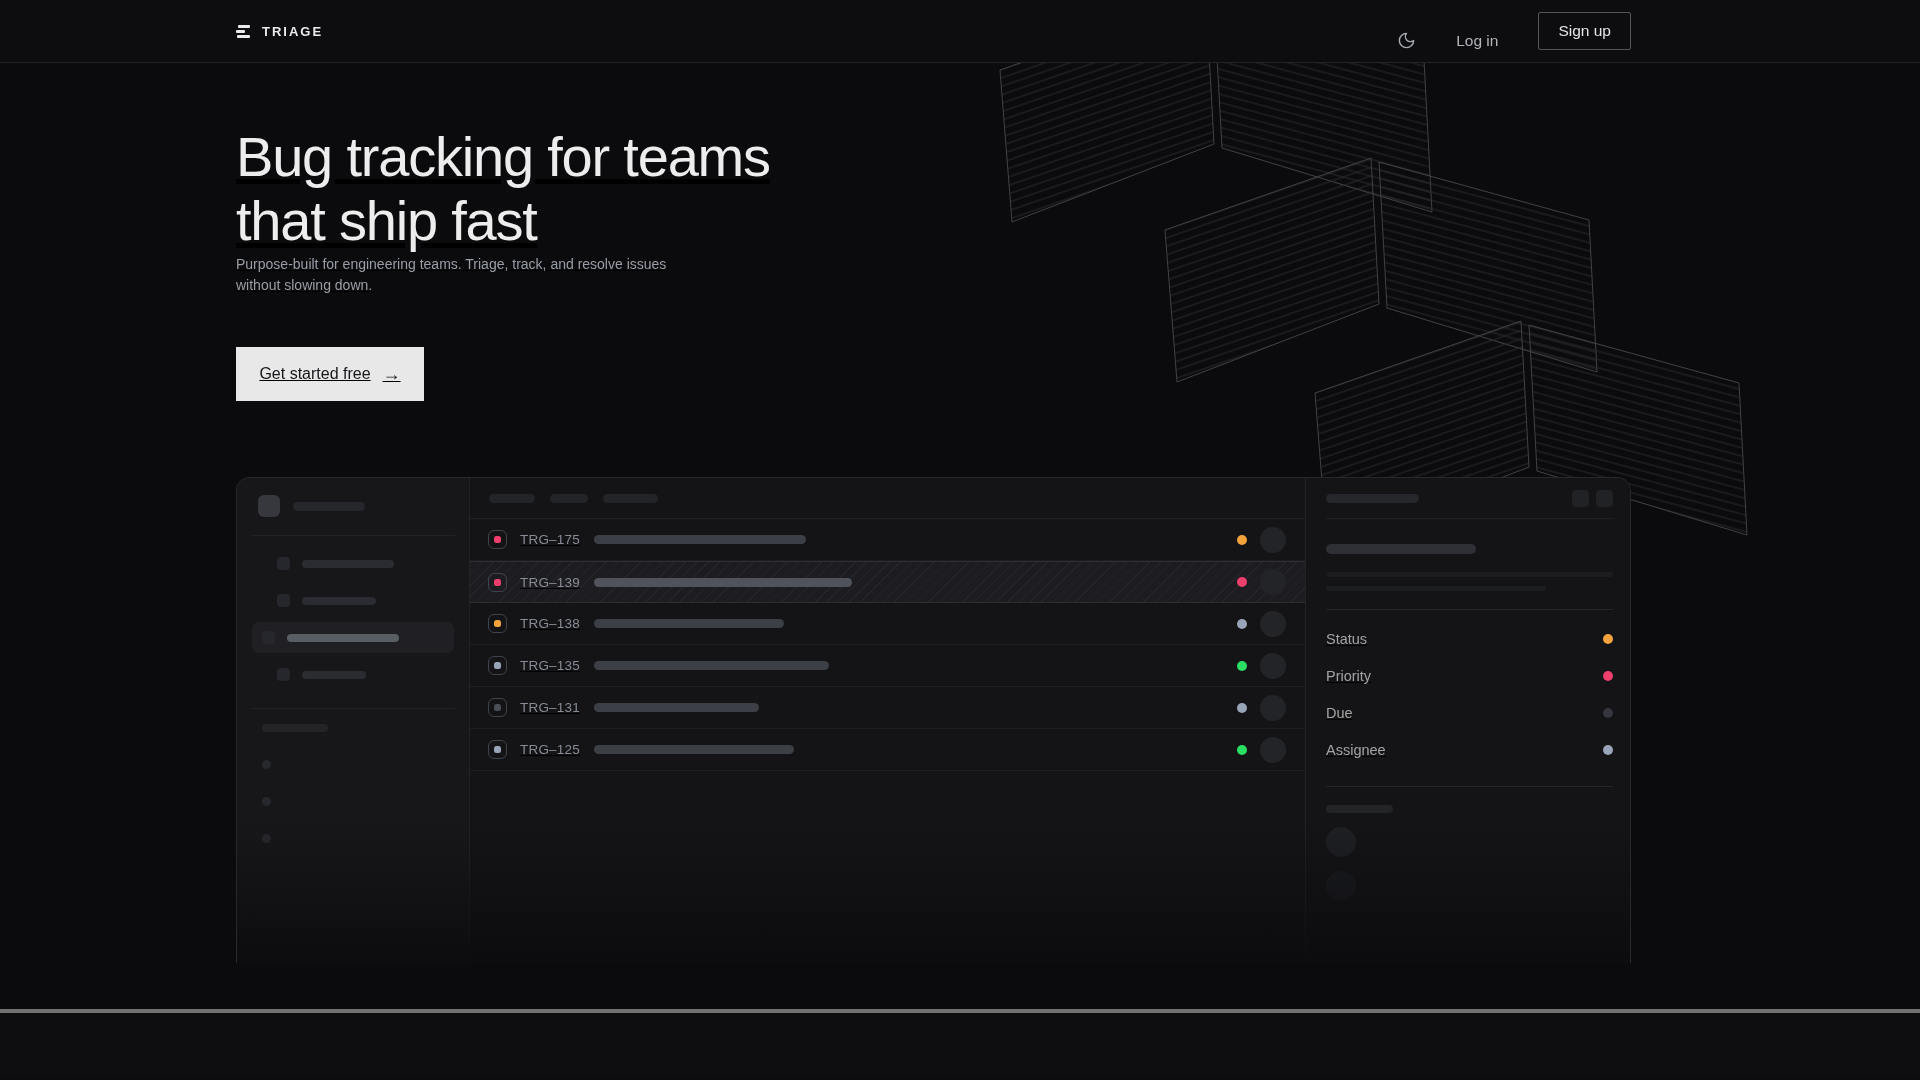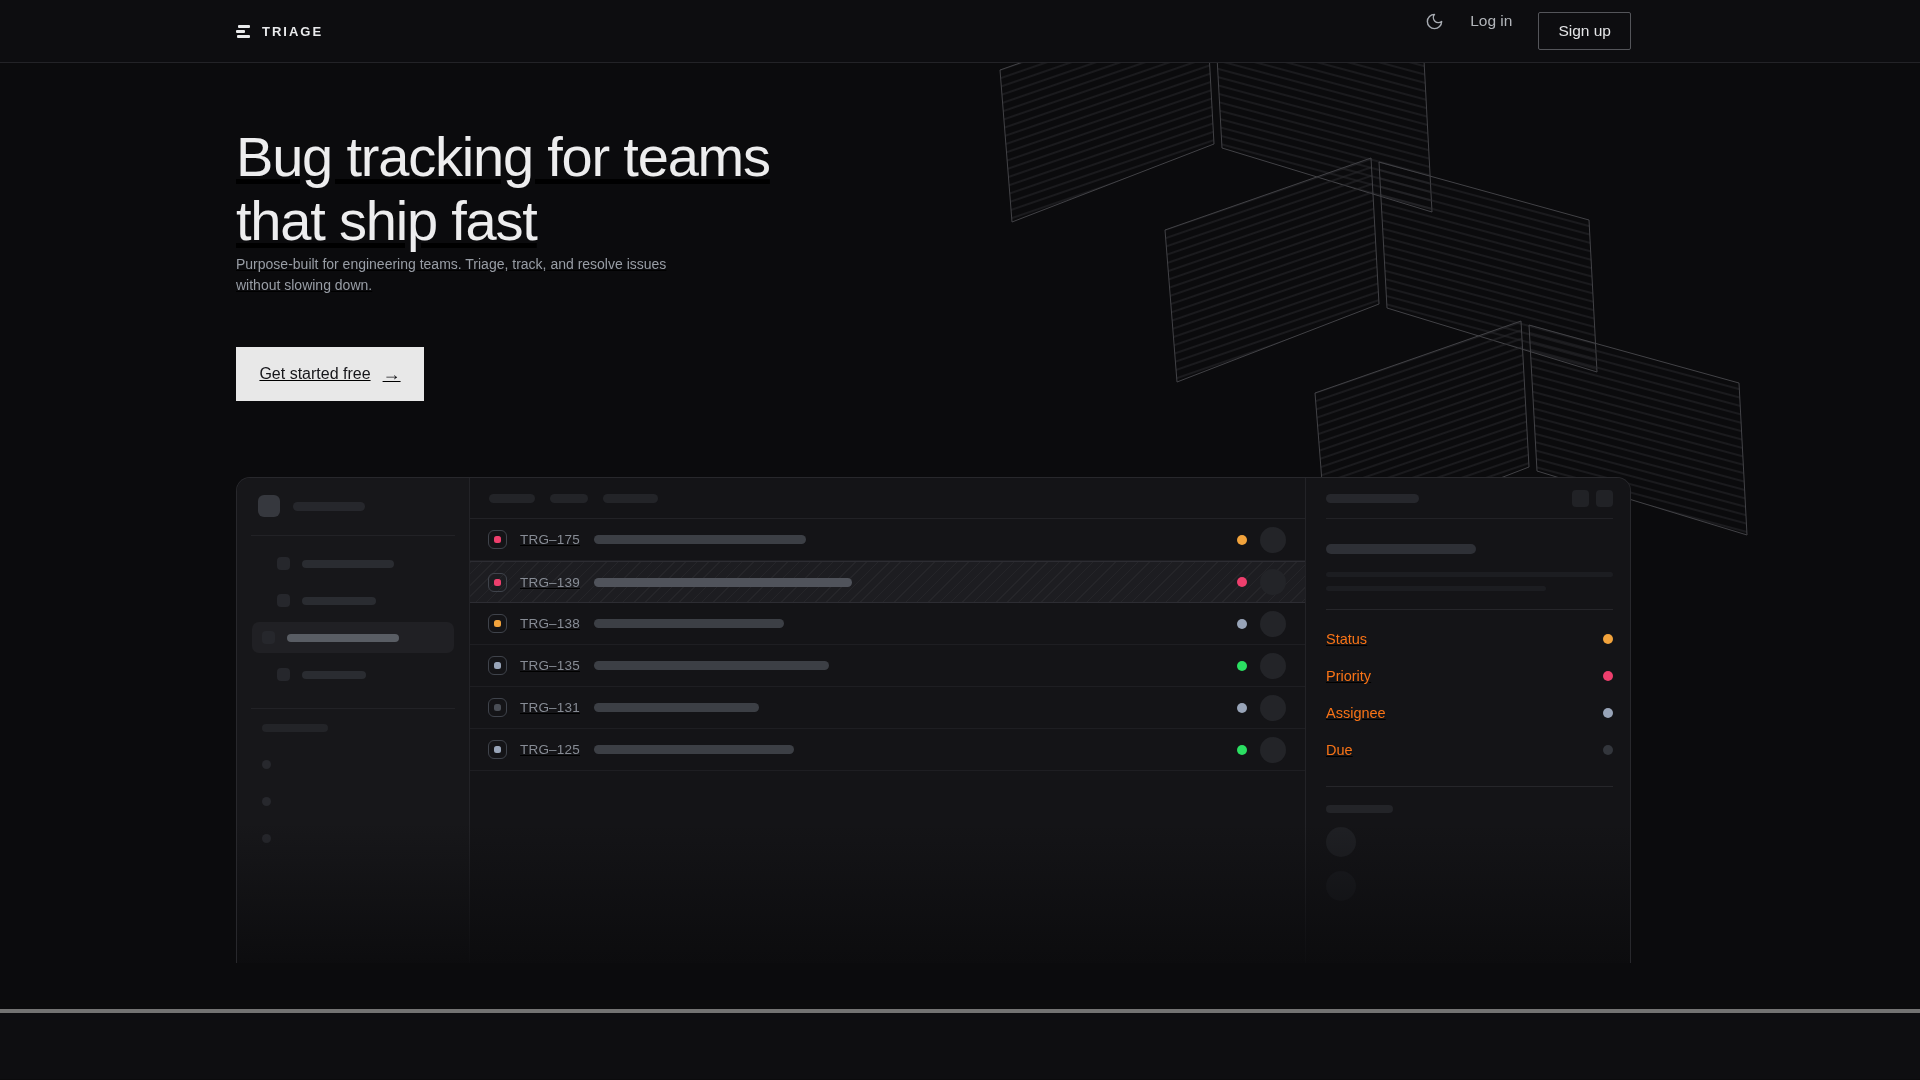--- a/index.html
+++ b/index.html
@@ -7,21 +7,21 @@
               font-family:"Liberation Sans", sans-serif; }
 
   .container { width:1395px; margin-left:236px; }
 
   
   .site-header { height:63px; background:#0d0d10; border-bottom:1px solid #232327;
                  position:relative; z-index:5; }
   .header-inner { height:100%; display:flex; align-items:center; justify-content:space-between; }
   .brand { display:flex; align-items:center; gap:10px; }
   .brand-name { color:#e9eaec; font-size:13px; font-weight:bold; letter-spacing:2px; }
-  .header-right { display:flex; align-items:flex-start; gap:26px; }
+  .header-right { display:flex; align-items:flex-end; gap:40px; }
   .theme-toggle { background:none; border:none; cursor:pointer; display:flex; align-items:center; }
   .login-link { color:#b2b5ba; font-size:15.5px; text-decoration:none; cursor:pointer; }
   .signup-btn { background:transparent; color:#e4e5e7; font-size:15.5px; font-family:inherit;
                 border:1px solid #54555a; border-radius:2px; padding:9px 19px; cursor:pointer; }
 
   
   .hero { position:relative; height:950px; background:#0b0b0d; border-bottom:4px solid #737373;
           overflow:hidden;text-decoration:underline; }
   .wireframes { position:absolute; left:975px; top:0; pointer-events:none; }
   .hero-content { position:relative; z-index:2; }
@@ -88,21 +88,21 @@
   .pn-header .sk { width:93px; height:9px; }
   .pn-header .btns { margin-left:auto; display:flex; gap:7px; }
   .pn-header .btns span { width:17px; height:17px; border-radius:4px; background:#212226; }
   .pn-title { width:150px; height:10px; border-radius:5px; background:#2e3036; margin-top:25px; }
   .pn-line { height:5px; border-radius:3px; background:#1c1d21; }
   .pn-line.l1 { width:287px; margin-top:18px; }
   .pn-line.l2 { width:220px; margin-top:9px; }
   .pn-div { height:1px; background:#26262a; margin-top:18px; }
   .pn-fields { margin-top:10px; }
   .pn-field { height:37px; display:flex; align-items:center; }
-  .pn-field .lbl { color:#f97316; font-size:14.5px; }
+  .pn-field .lbl { color:#a3a3a3; font-size:14.5px; }
   .pn-field .dot { margin-left:auto; width:10px; height:10px; border-radius:50%; }
   .pn-pill { width:67px; height:8px; border-radius:4px; background:#232428; margin-top:18px; }
   .pn-circle { width:30px; height:30px; border-radius:50%; background:#1f2024; margin-top:14px; }
   .pn-circle.c2 { background:#1b1c20; }
 
   
   .below-fold { height:66px; background:#0e0e11; }
 </style>
 </head>
 <body>
@@ -282,26 +282,26 @@
         <div class="pn-fields" id="detail-fields">
             <div class="pn-field">
               <span class="lbl">Status</span>
               <span class="dot" style="background:#f2a33c"></span>
             </div>
             <div class="pn-field">
               <span class="lbl">Priority</span>
               <span class="dot" style="background:#ee3f6d"></span>
             </div>
             <div class="pn-field">
+              <span class="lbl">Due</span>
+              <span class="dot" style="background:#33363c"></span>
+            </div>
+            <div class="pn-field">
               <span class="lbl">Assignee</span>
               <span class="dot" style="background:#98a4b8"></span>
-            </div>
-            <div class="pn-field">
-              <span class="lbl">Due</span>
-              <span class="dot" style="background:#33363c"></span>
             </div>
           </div>
         <div class="pn-div"></div>
         <div class="pn-pill"></div>
         <div class="pn-circle"></div>
         <div class="pn-circle c2"></div>
       </div>
 
       <div class="mk-fade"></div>
     </div>

